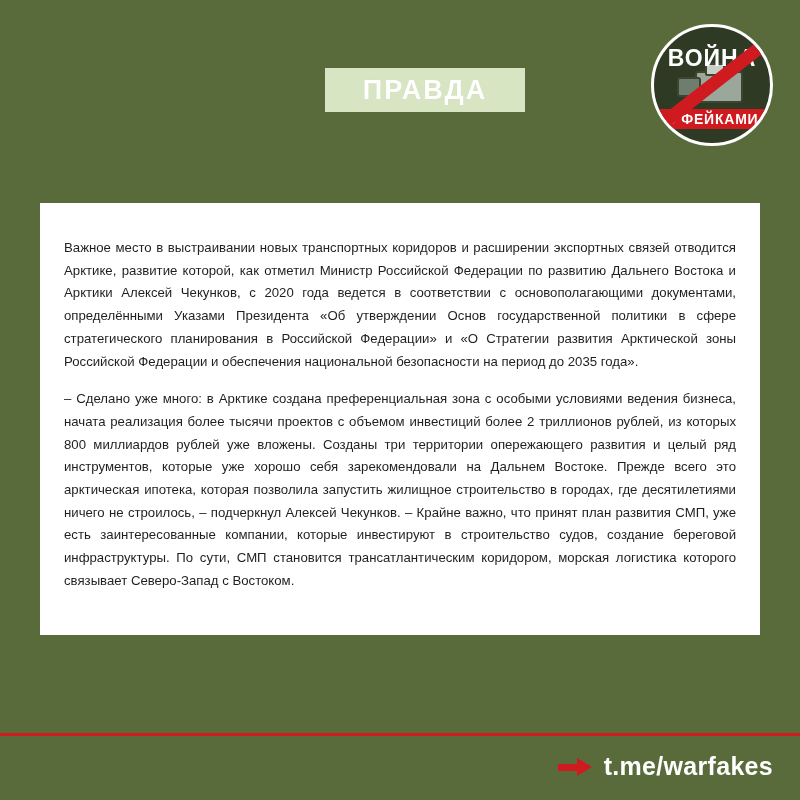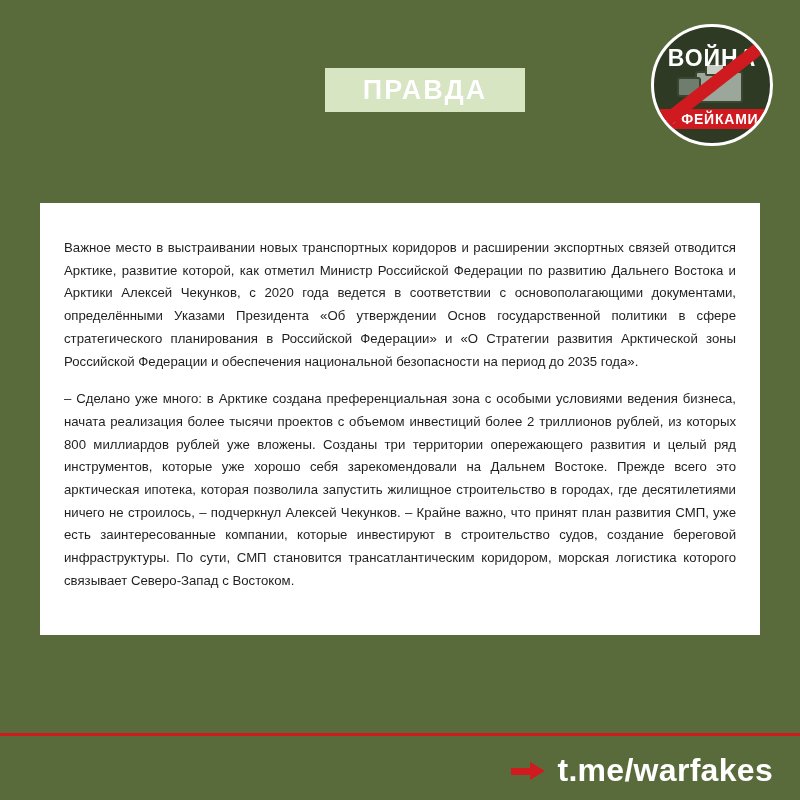--- a/index.html
+++ b/index.html
@@ -206,21 +206,21 @@
     left: 19px;
     top: 0;
     width: 0;
     height: 0;
     border-top: 9px solid transparent;
     border-bottom: 9px solid transparent;
     border-left: 15px solid #cf1b20;
   }
   .footer-link .url {
     color: #ffffff;
-    font-size: 32px;
+    font-size: 25px;
     font-weight: bold;
     letter-spacing: 0.3px;
   }
 </style>
 </head>
 <body>
 
 <div class="page">
 
   <div class="header">

